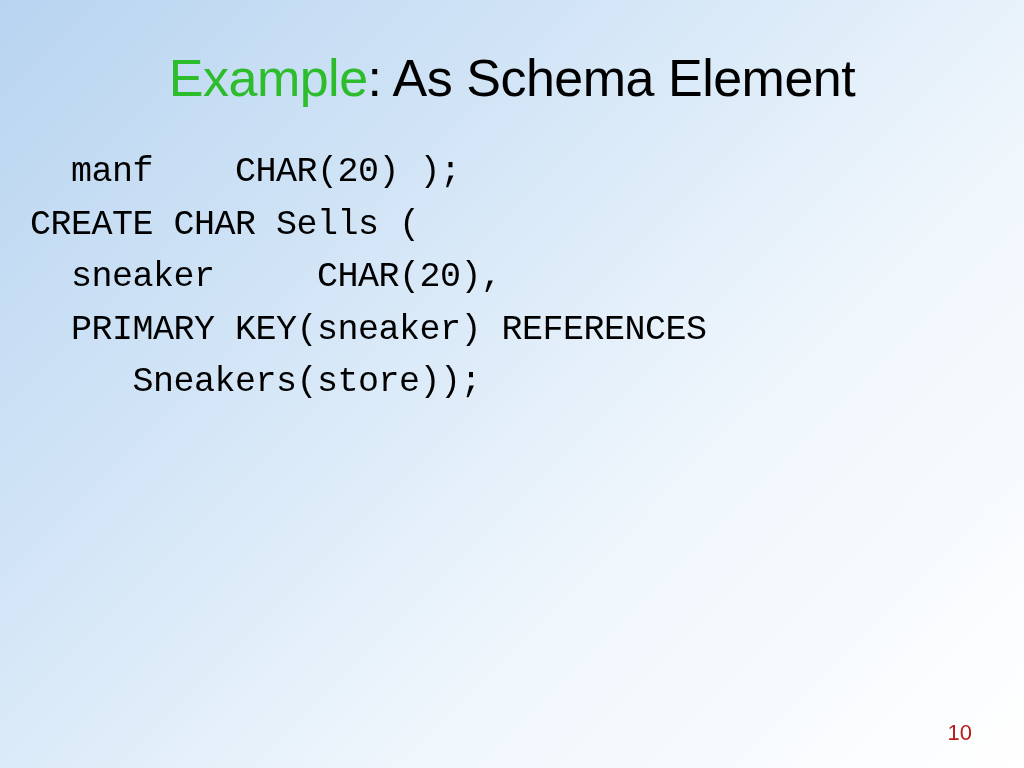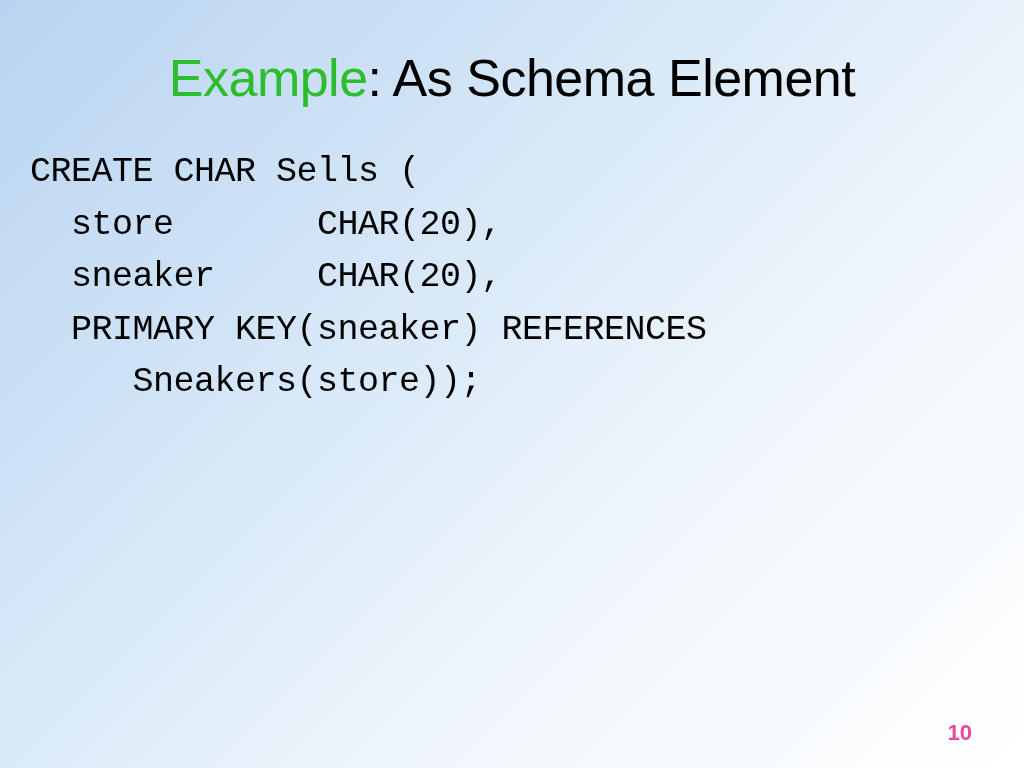--- a/index.html
+++ b/index.html
@@ -40,27 +40,26 @@
       line-height: 1.5;
       color: #000000;
       white-space: pre;
       letter-spacing: -0.5px;
     }
     .page-number {
       position: absolute;
       bottom: 22px;
       right: 52px;
       font-size: 22px;
-      color: #ec4899;
+      color: #b91c1c;
       font-family: Arial, sans-serif;
-      font-weight: bold;
     }
   </style>
 </head>
 <body>
 
 <div class="slide">
   <h1 class="title">
     <span class="title-green">Example</span><span class="title-black">: As Schema Element</span>
   </h1>
-  <div class="code-block"><div>CREATE CHAR Sells (</div><div>  store       CHAR(20),</div><div>  sneaker     CHAR(20),</div><div>  PRIMARY KEY(sneaker) REFERENCES</div><div>     Sneakers(store));</div></div>
+  <div class="code-block"><div>  manf    CHAR(20) );</div><div>CREATE CHAR Sells (</div><div>  sneaker     CHAR(20),</div><div>  PRIMARY KEY(sneaker) REFERENCES</div><div>     Sneakers(store));</div></div>
   <div class="page-number">10</div>
 </div>
 
 </body></html>

